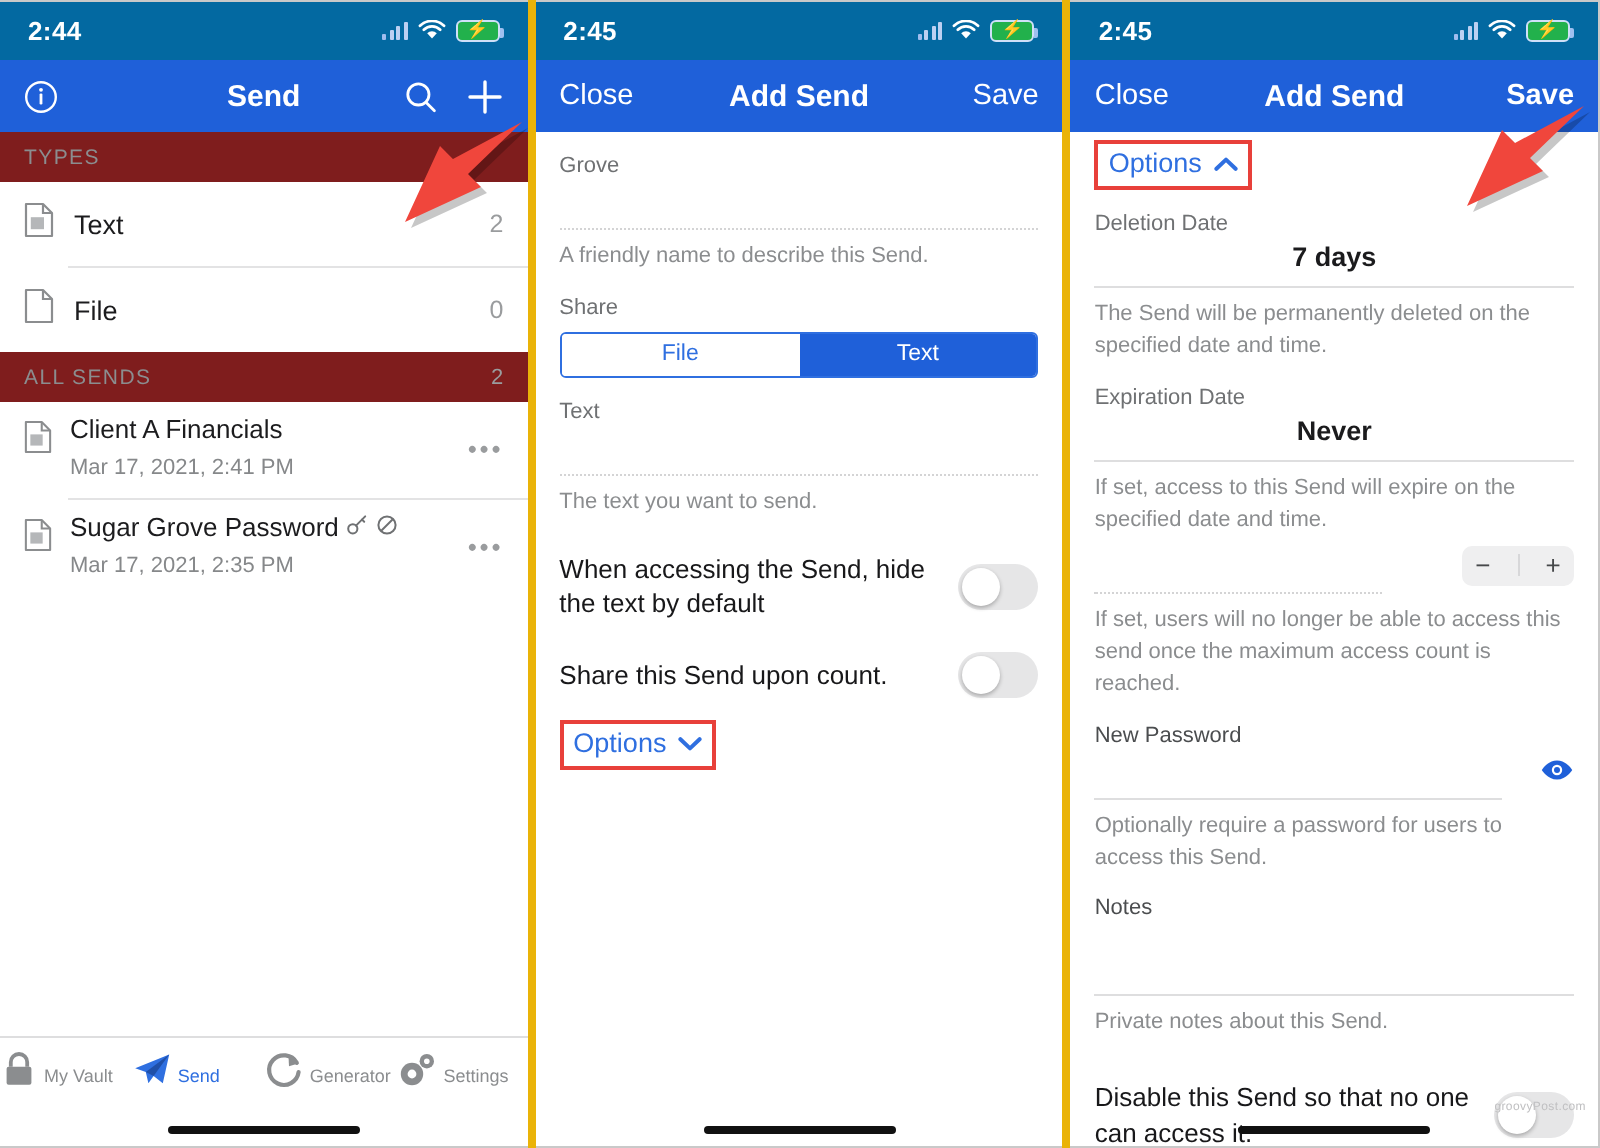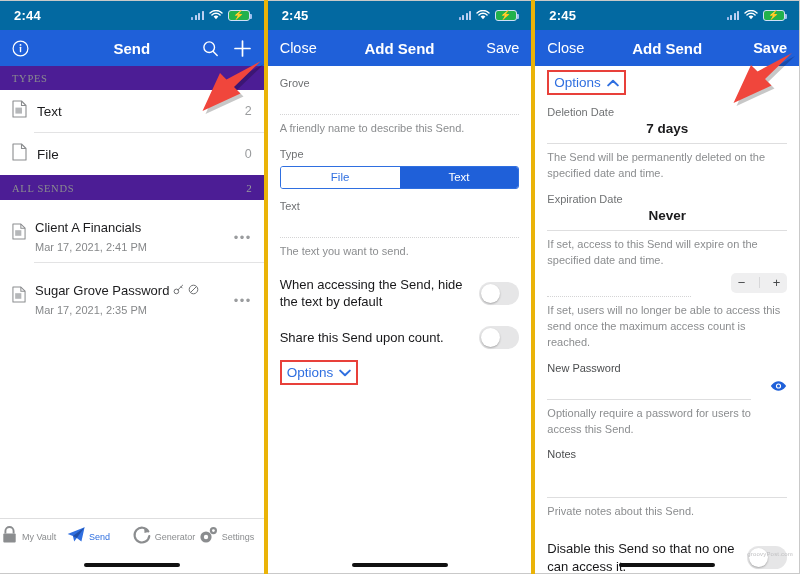--- a/index.html
+++ b/index.html
@@ -41,30 +41,30 @@
           padding:0 12px;box-sizing:border-box;position:relative;}
   .nav-title{position:absolute;left:0;right:0;text-align:center;font-size:15px;font-weight:bold;
              pointer-events:none;}
   .nav-left{display:flex;align-items:center;gap:10px;z-index:2;}
   .nav-right{margin-left:auto;display:flex;align-items:center;gap:14px;z-index:2;}
   .nav-txt{font-size:14.5px;color:#fff;}
   .nav-txt.bold{font-weight:bold;}
   .icon-btn{display:flex;align-items:center;justify-content:center;}
 
   
-  .section-head{background:#4c1d95;color:#8b8d8f;font-size:10.5px;letter-spacing:.7px;
-                padding:7px 12px 6px;display:flex;justify-content:space-between;align-items:center;font-family:Liberation Serif, serif;}
+  .section-head{background:#7f1d1d;color:#8b8d8f;font-size:10.5px;letter-spacing:.7px;
+                padding:7px 12px 6px;display:flex;justify-content:space-between;align-items:center;}
   .section-head .cnt{font-size:11px;color:#9a9c9e;letter-spacing:0;}
   .row{display:flex;align-items:center;padding:8px 12px;background:#fff;min-height:26px;}
   .row .doc{flex:0 0 auto;margin-right:10px;}
   .row .lbl{font-size:13.5px;color:#1c1c1e;flex:1;}
   .row .cnt{font-size:12.5px;color:#9a9c9e;}
   .sep{height:1px;background:#e3e3e4;margin-left:34px;}
 
-  .send-row{display:flex;align-items:flex-start;padding:20px 12px 7px;background:#fff;}
+  .send-row{display:flex;align-items:flex-start;padding:6px 12px 7px;background:#fff;}
   .send-row .doc{margin-right:9px;margin-top:3px;}
   .send-meta{flex:1;min-width:0;}
   .send-name{font-size:13px;color:#1c1c1e;display:flex;align-items:center;gap:4px;line-height:1.3;}
   .send-date{font-size:11px;color:#86888a;margin-top:1px;}
   .dots{color:#9a9c9e;font-size:13px;letter-spacing:1.4px;align-self:center;}
 
   
   .tabbar{position:absolute;left:0;right:0;bottom:0;height:56px;background:#fff;
           border-top:1px solid #dededf;display:flex;align-items:flex-start;padding-top:6px;box-sizing:border-box;}
   .tab{flex:1;display:flex;flex-direction:row;align-items:center;gap:3px;}
@@ -334,21 +334,21 @@
         <span class="nav-txt">Save</span>
       </div>
     </div>
 
     <div class="form">
       <div class="flabel">Grove</div>
       <div class="finput"></div>
       <div class="fline dotted"></div>
       <div class="fhint">A friendly name to describe this Send.</div>
 
-      <div class="flabel">Type</div>
+      <div class="flabel">Share</div>
       <div class="seg">
         <div class="off">File</div>
         <div class="on">Text</div>
       </div>
 
       <div class="flabel">Text</div>
       <div class="finput"></div>
       <div class="fline dotted"></div>
       <div class="fhint">The text you want to send.</div>
 

